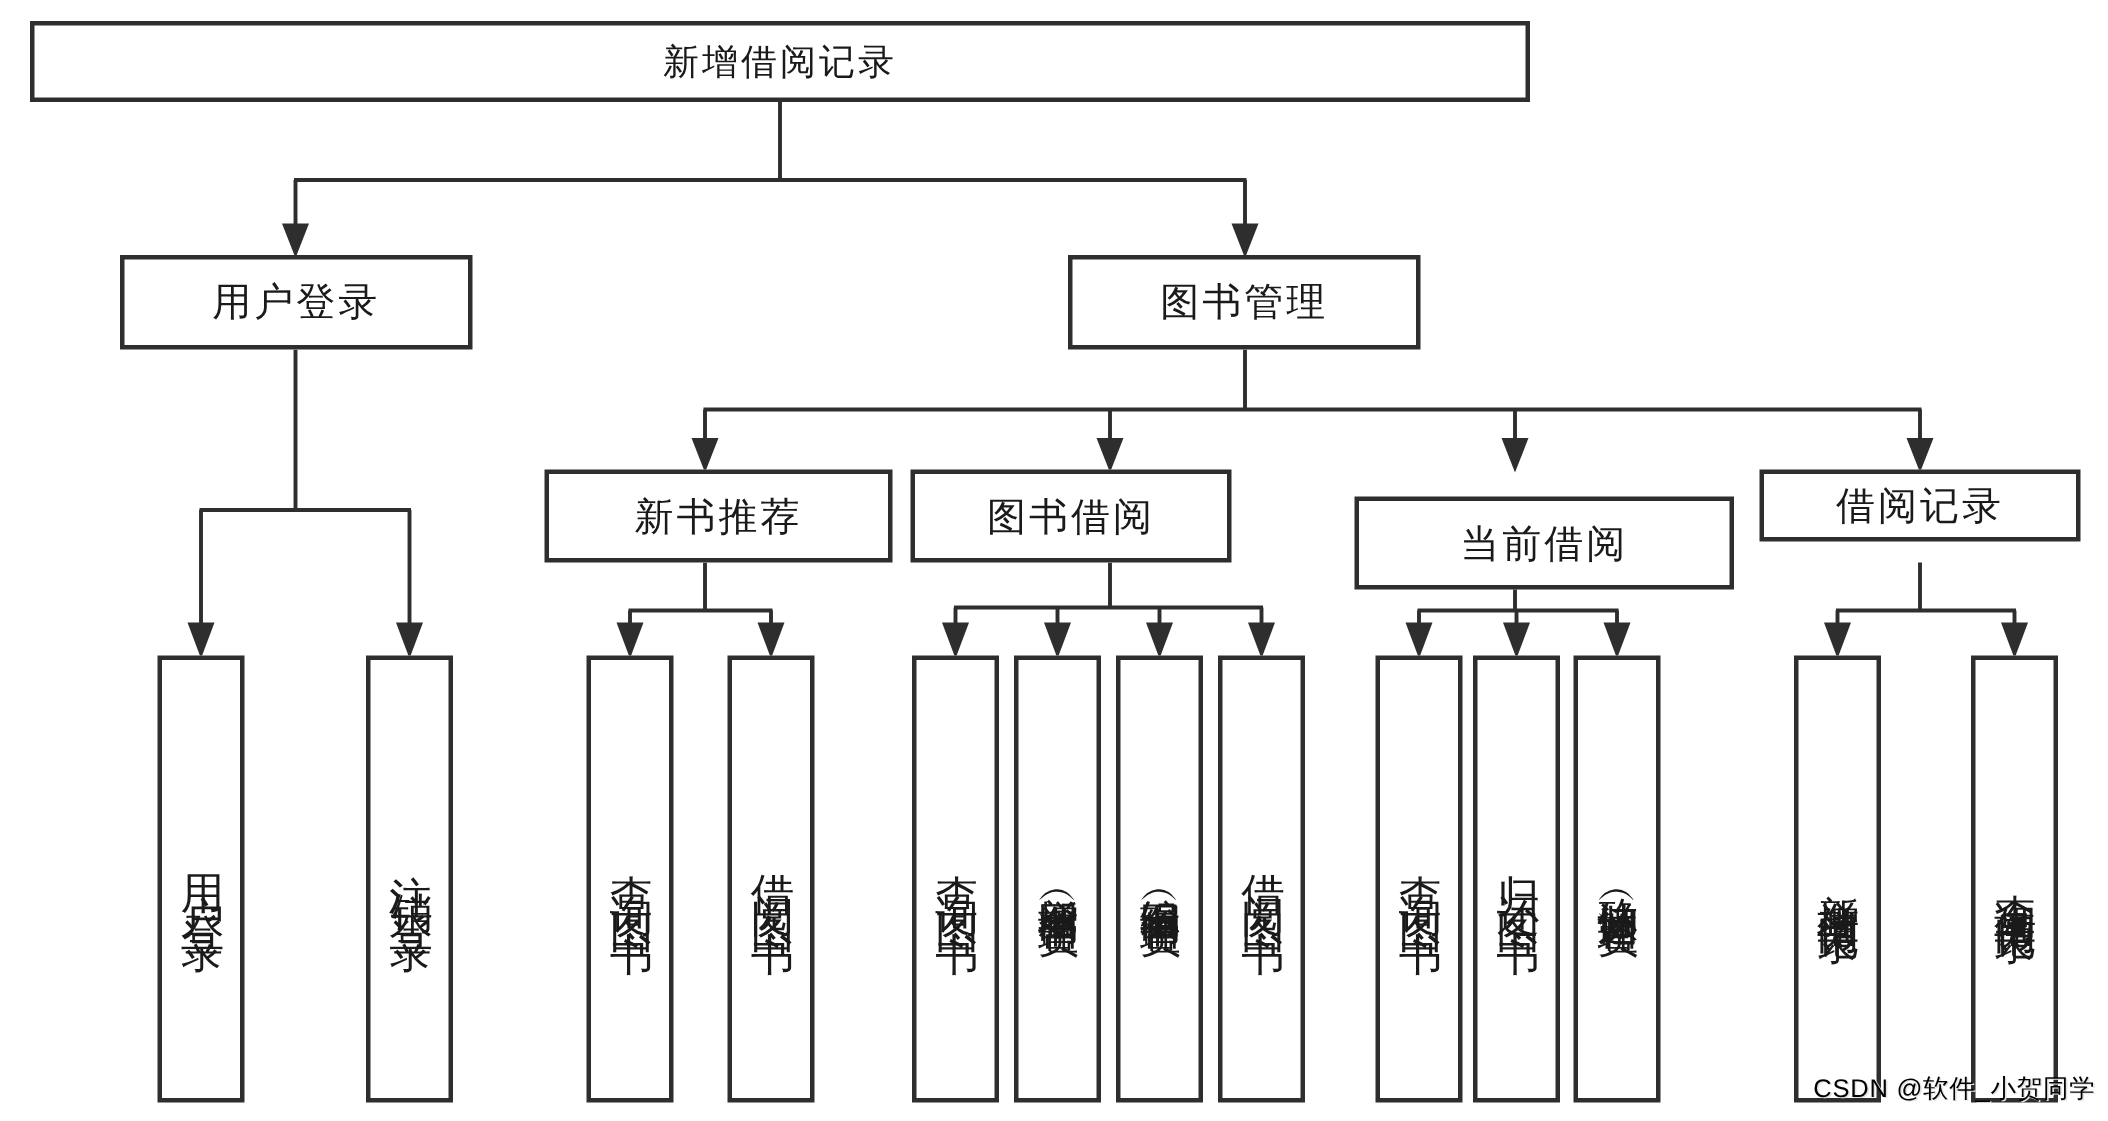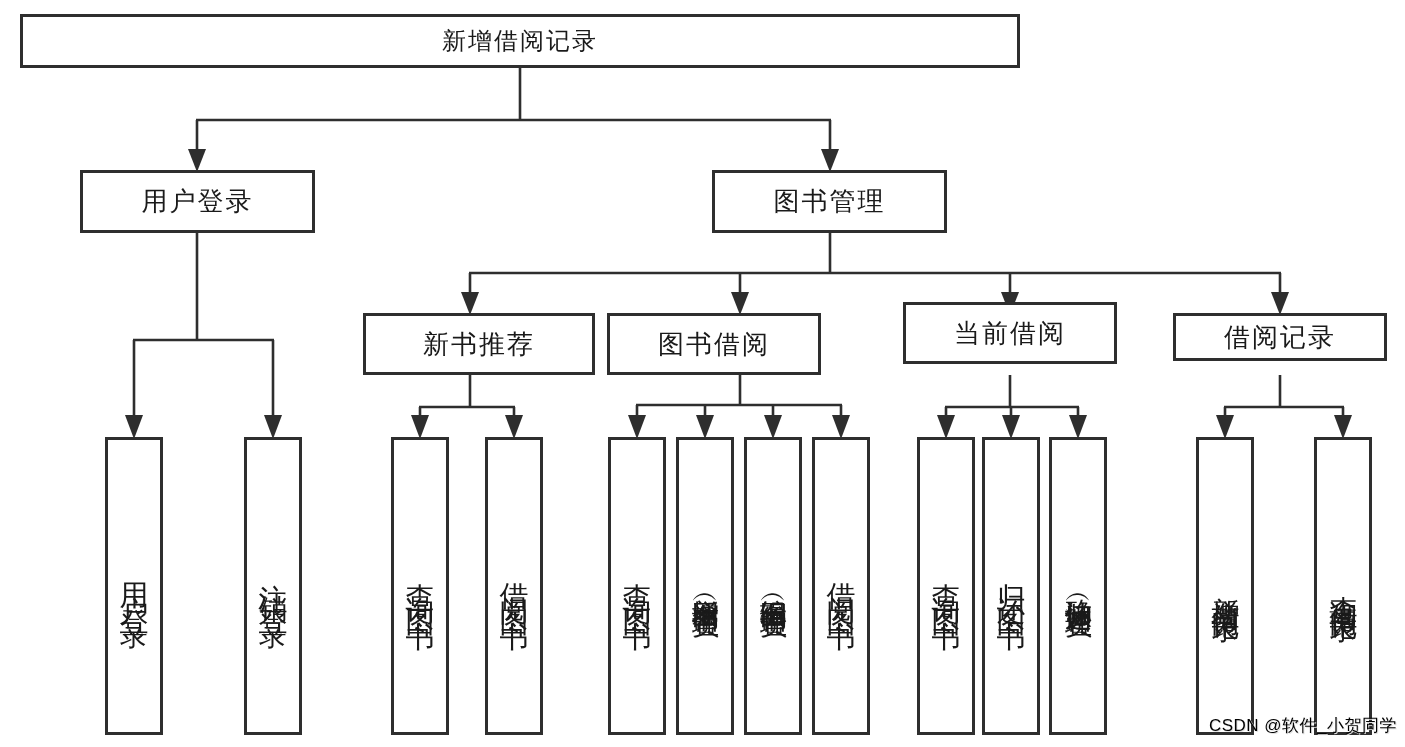--- a/index.html
+++ b/index.html
@@ -155,21 +155,21 @@
   <div class="node" style="left:712px;top:170px;width:235px;height:63px">
     <span class="lbl">图书管理</span>
   </div>
 
   <div class="node" style="left:363px;top:313px;width:232px;height:62px">
     <span class="lbl">新书推荐</span>
   </div>
   <div class="node" style="left:607px;top:313px;width:214px;height:62px">
     <span class="lbl">图书借阅</span>
   </div>
-  <div class="node" style="left:903px;top:302px;width:214px;height:62px">
+  <div class="node" style="left:903px;top:331px;width:253px;height:62px">
     <span class="lbl">当前借阅</span>
   </div>
   <div class="node" style="left:1173px;top:313px;width:214px;height:48px">
     <span class="lbl">借阅记录</span>
   </div>
 
   <div class="vbox" style="left:105px">
     <span class="vlbl s4">用户登录</span>
   </div>
   <div class="vbox" style="left:244px">

